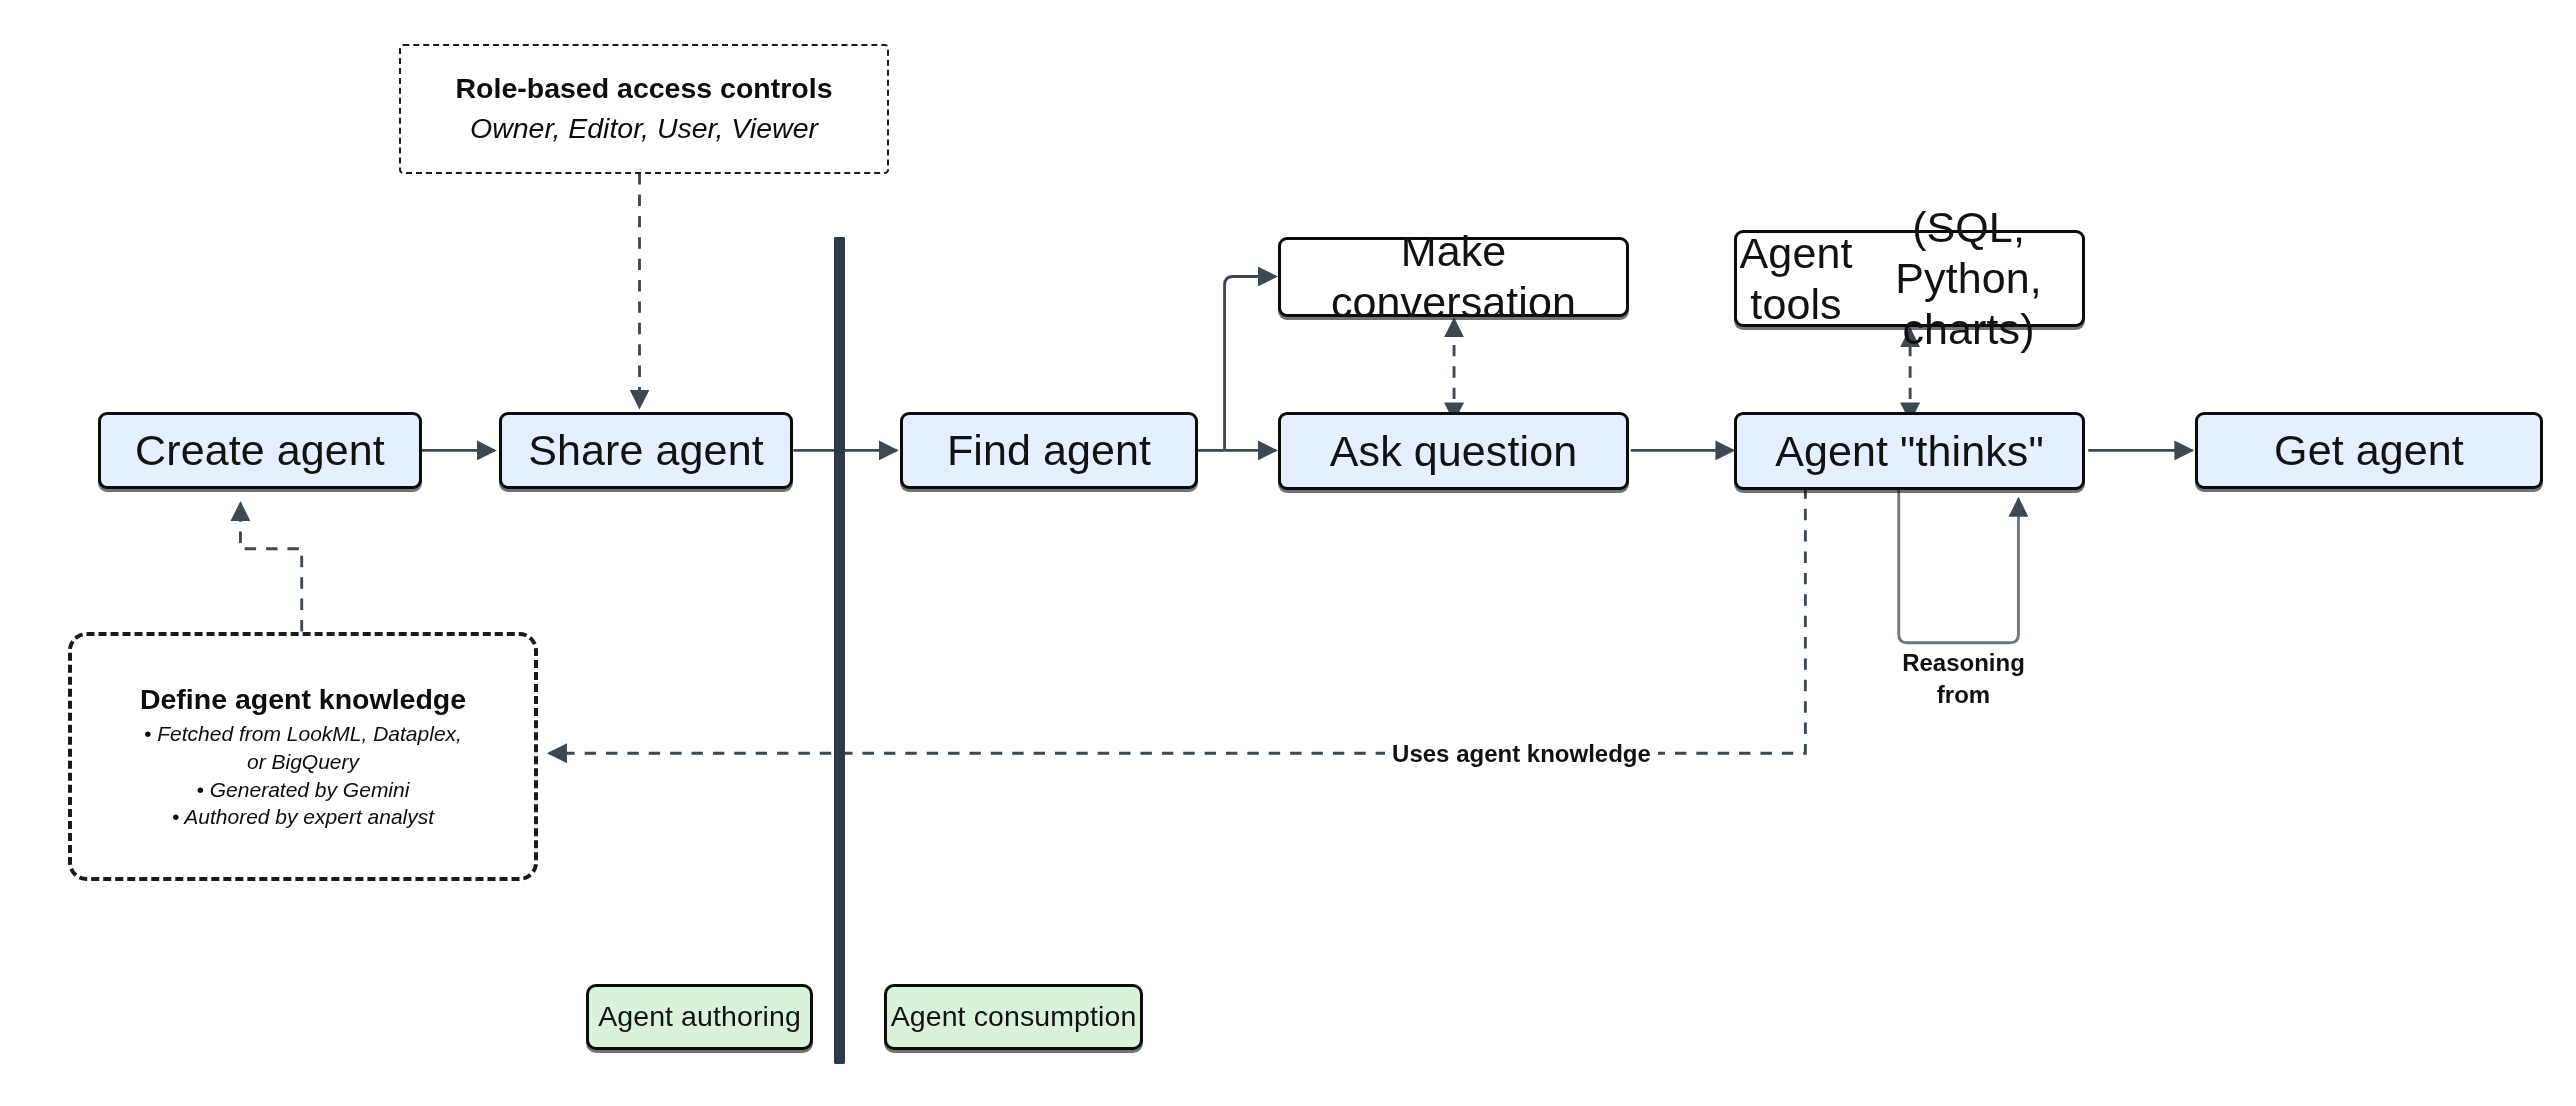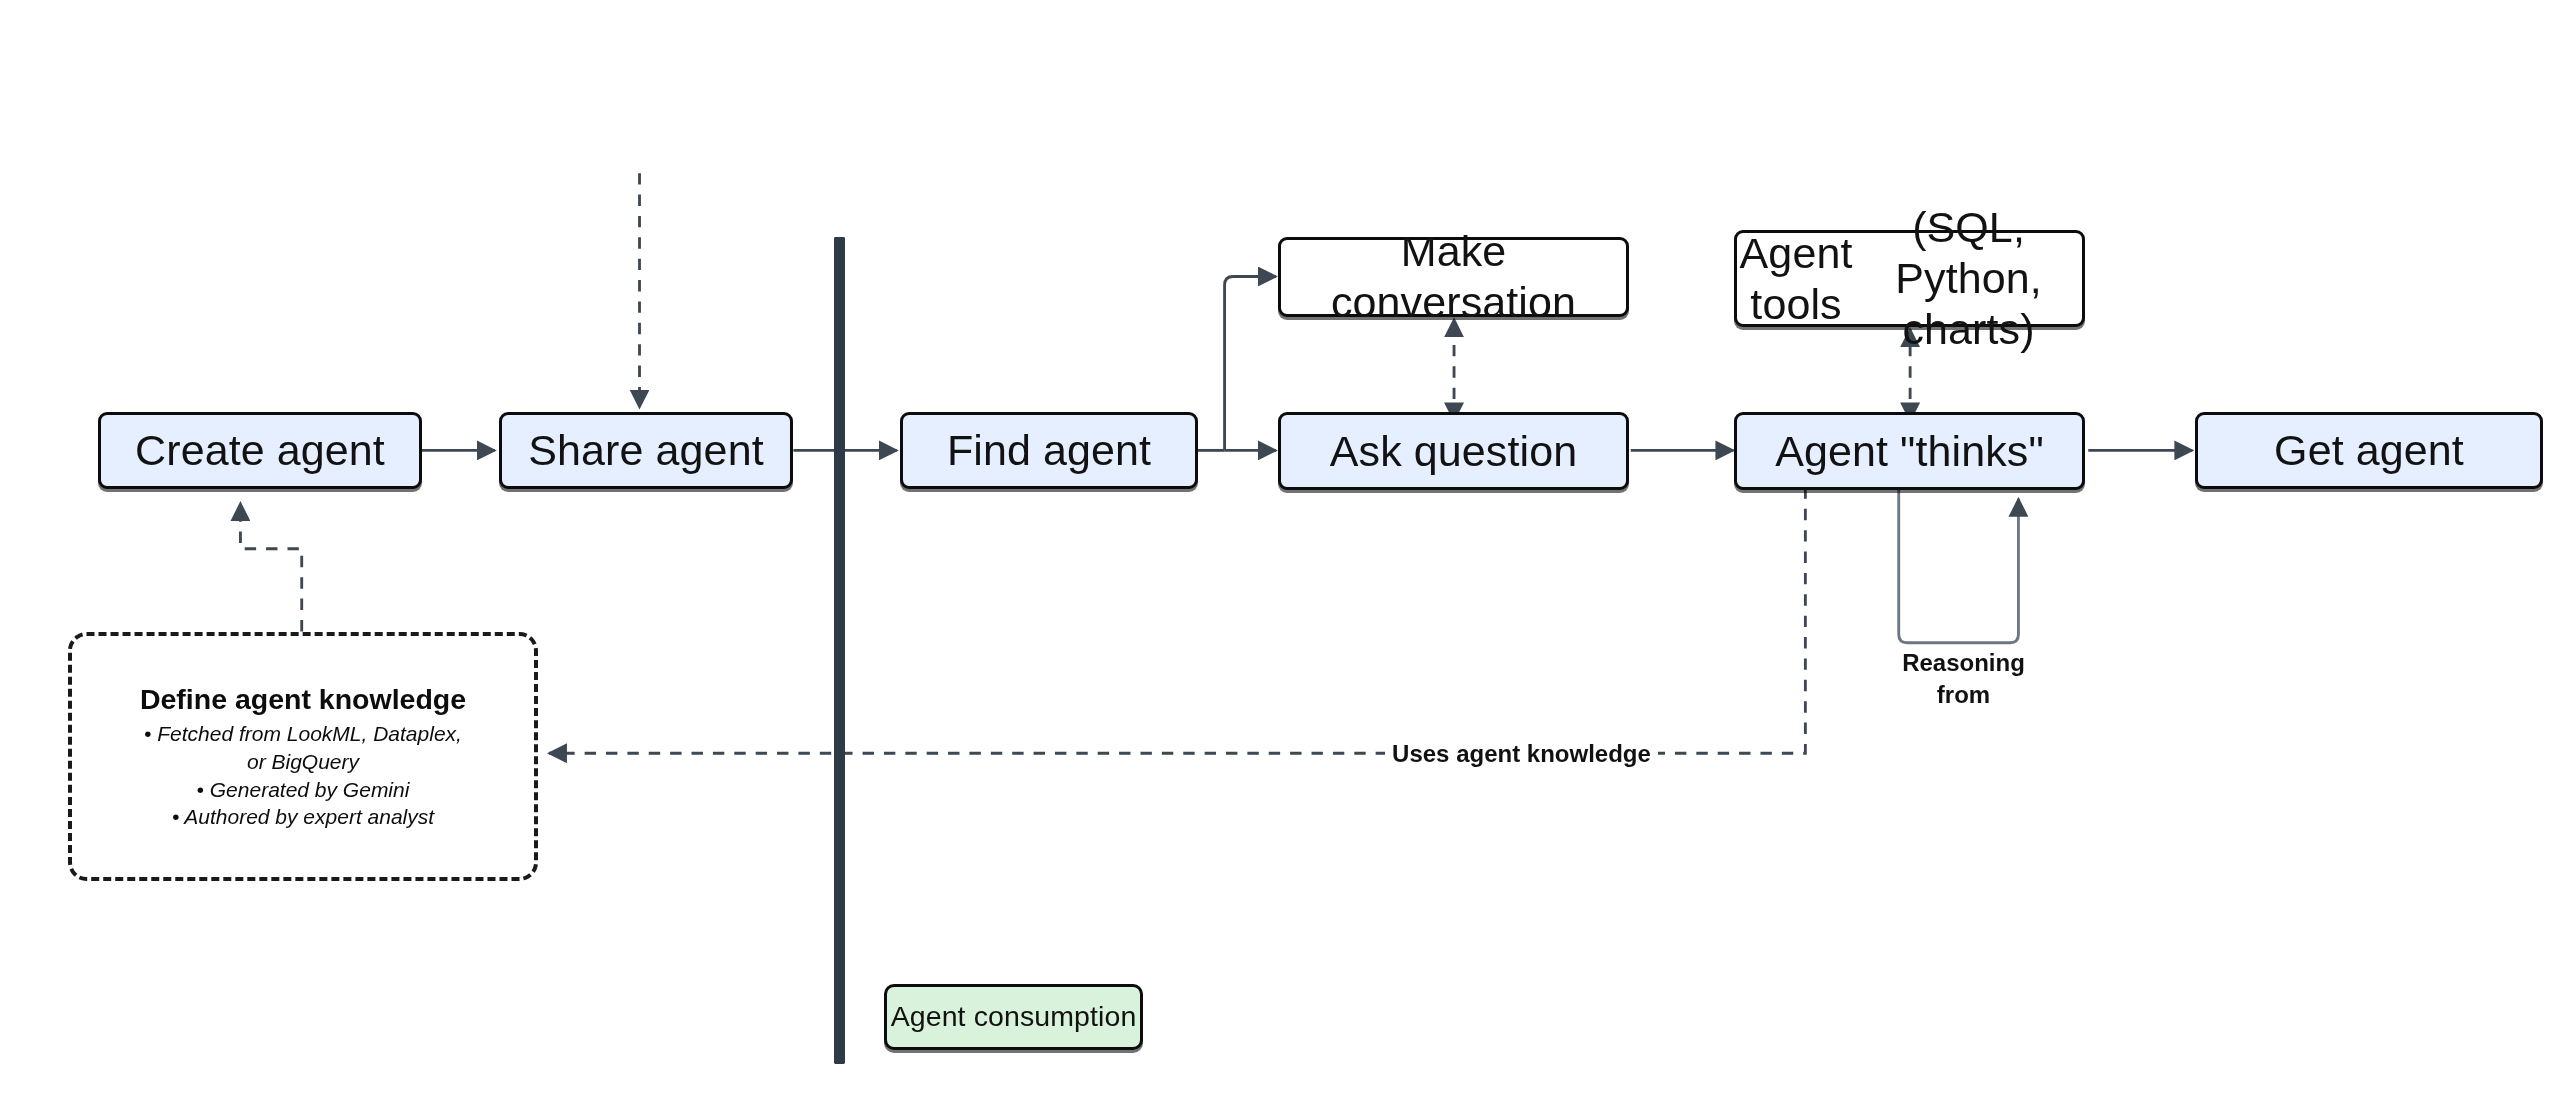--- a/index.html
+++ b/index.html
@@ -138,20 +138,24 @@
 
     <line x1="897" y1="243" x2="897" y2="572" stroke="#3d4852" stroke-width="4" stroke-dasharray="16 14" marker-end="url(#arrow)"></line>
 
     <path d="M 423 886 L 423 770 L 337 770 L 337 706" fill="none" stroke="#3d4852" stroke-width="4" stroke-dasharray="16 14" marker-end="url(#arrow)"></path>
 
     <path d="M 2533 684 L 2533 1057 L 770 1057" fill="none" stroke="#3d4852" stroke-width="4" stroke-dasharray="16 14" marker-end="url(#arrow)"></path>
   </svg>
 
   <div class="divider" style="left:834px; top:237px; width:11.4px; height:827px;"></div>
 
+  <div class="dashbox" style="left:399px; top:44px; width:490px; height:130px;">
+    <div class="dash-title">Role-based access controls</div>
+    <div class="dash-sub">Owner, Editor, User, Viewer</div>
+  </div>
 
   <div class="dashbox rounded" style="left:68px; top:632px; width:470px; height:249px;">
     <div class="dash-title">Define agent knowledge</div>
     <div class="dash-list">• Fetched from LookML, Dataplex,</div>
     <div class="dash-list">or BigQuery</div>
     <div class="dash-list">• Generated by Gemini</div>
     <div class="dash-list">• Authored by expert analyst</div>
   </div>
 
   <div class="node blue" style="left:98px; top:412px; width:324px; height:77px;">
@@ -189,19 +193,22 @@
 
   <div class="flabel" style="left:1896px; top:647px; width:135px;">
     <div>Reasoning</div>
     <div>from</div>
   </div>
 
   <div class="flabel" style="left:1385px; top:738px; padding:0 7.1px;">
     <span>Uses agent knowledge</span>
   </div>
 
+  <div class="node green" style="left:586px; top:984px; width:227px; height:66px; border-radius:10px;">
+    <span>Agent authoring</span>
+  </div>
 
   <div class="node green" style="left:884px; top:984px; width:259px; height:66px; border-radius:10px;">
     <span>Agent consumption</span>
   </div>
 
 </div>
 
 
 </body></html>

